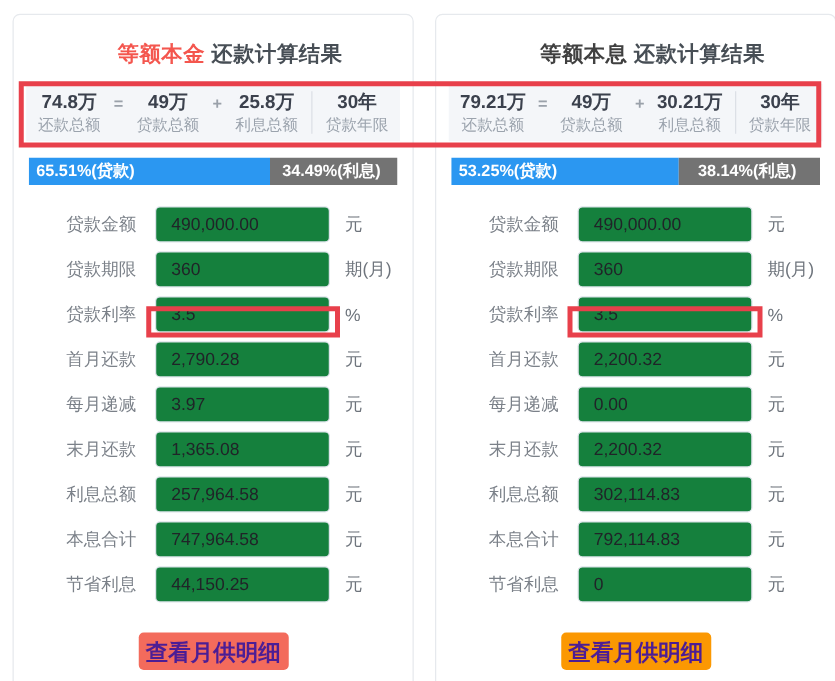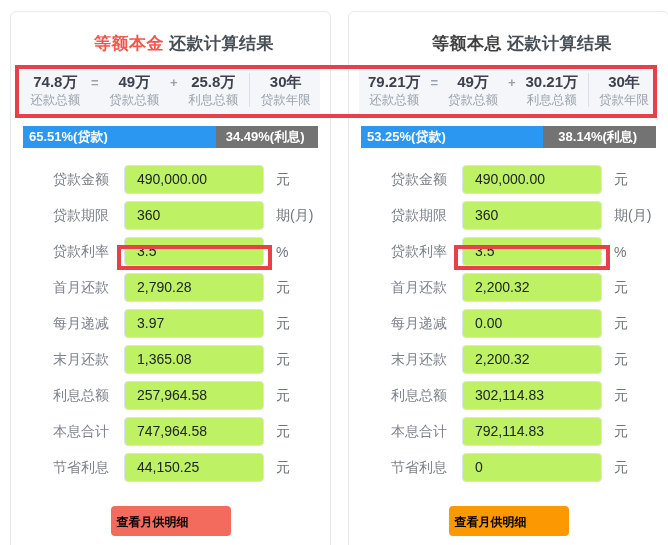--- a/index.html
+++ b/index.html
@@ -25,28 +25,28 @@
 
   .bar { margin:13px 12px 12px; height:22px; display:flex; overflow:hidden; }
   .bar-loan { background:#2b97f1; color:#fff; font-size:13px; font-weight:bold;
               line-height:22px; padding-left:6px; box-sizing:border-box; white-space:nowrap; }
   .bar-interest { flex:1; background:#737373; color:#fff; font-size:13px; font-weight:bold;
               line-height:22px; text-align:center; padding-right:4px; white-space:nowrap; }
 
   .form { margin-top:17px; }
   .row { display:flex; align-items:center; height:29px; margin-bottom:7px; padding-left:42px; }
   .row-label { width:60px; font-size:14px; color:#7b8189; white-space:nowrap; }
-  .input { width:140px; height:29px; box-sizing:border-box; margin-left:11px; background:#bef264;
+  .input { width:140px; height:29px; box-sizing:border-box; margin-left:11px; background:#15803d;
            border:1px solid #dde3ea; border-radius:4px; font-size:14px; color:#202428;
            line-height:27px; padding-left:12px; overflow:hidden; white-space:nowrap; }
   .unit { margin-left:12px; font-size:14px; color:#6e747c; white-space:nowrap; }
 
   .detail-btn { display:block; margin:24px auto 0; width:120px; height:30px; border:none;
-                border-radius:4px; color:#000000; font-size:12px; font-weight:bold;
-                font-family:inherit; cursor:pointer; text-align:left; line-height:30px; }
+                border-radius:4px; color:#4c1d95; font-size:18px; font-weight:bold;
+                font-family:inherit; cursor:pointer; text-align:center; line-height:30px; }
 
   .anno { position:absolute; border:4px solid #e8404b; box-sizing:border-box;
           pointer-events:none; z-index:5; background:transparent; }
   .anno-summary    { left:15px;  top:65px;  width:642px; height:53px; }
   .anno-rate-left  { left:117px; top:245px; width:155px; height:25px; }
   .anno-rate-right { left:454px; top:245px; width:156px; height:25px; }
 </style>
 </head>
 <body>
 

